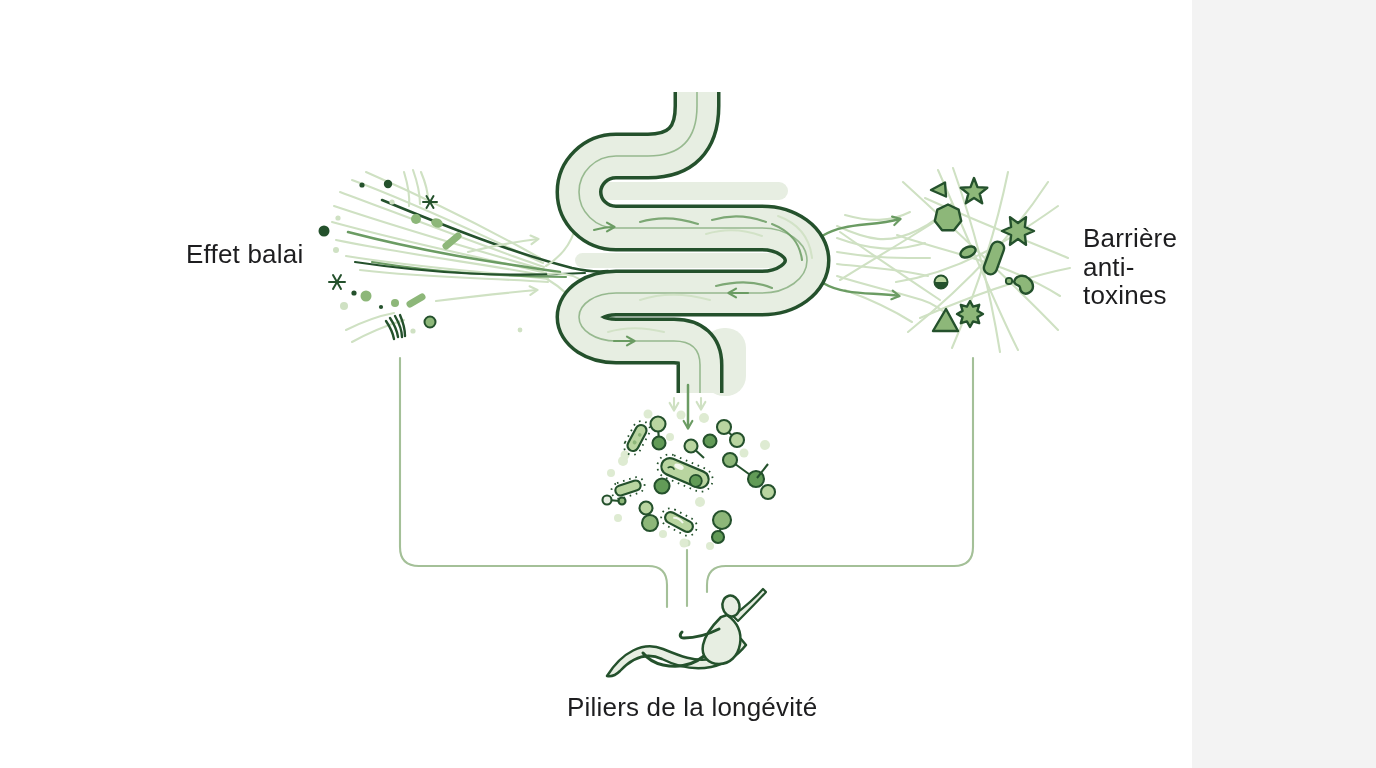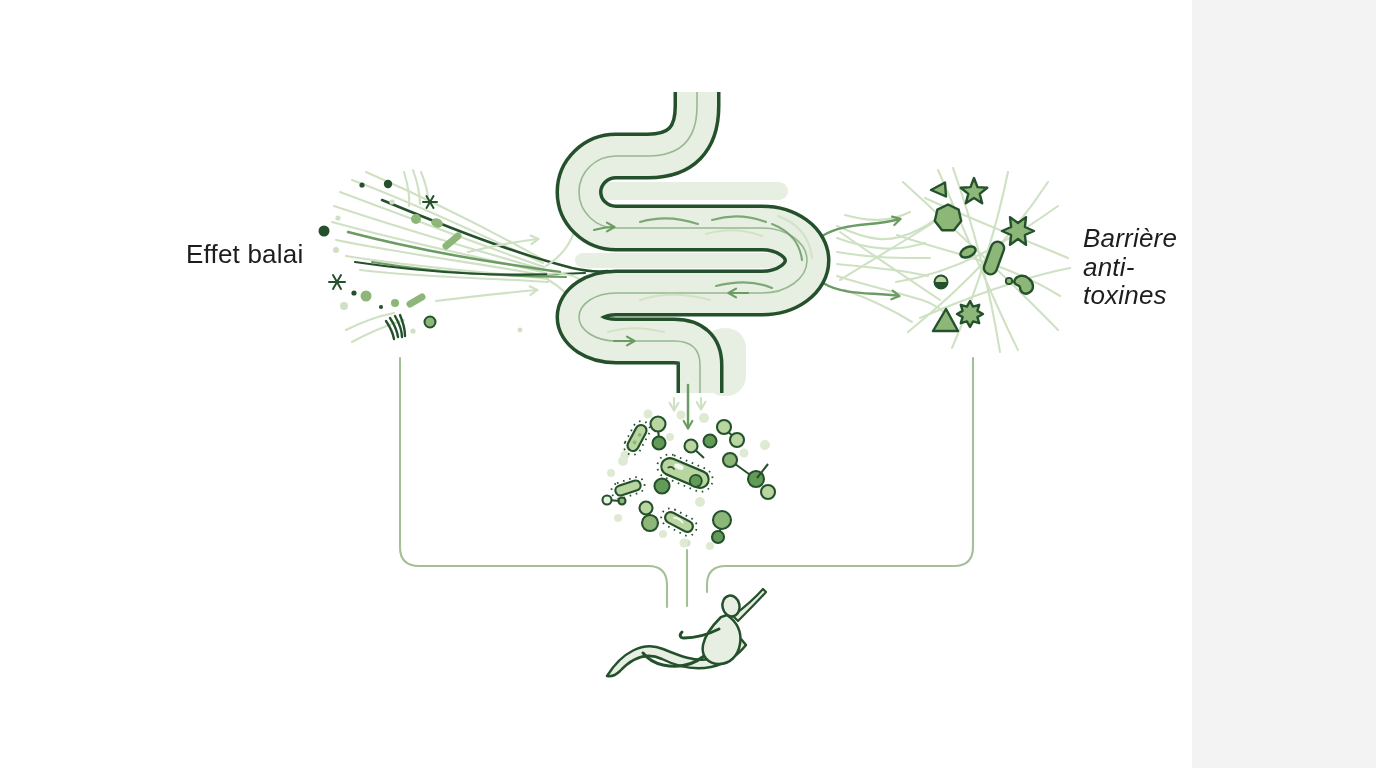--- a/index.html
+++ b/index.html
@@ -8,21 +8,21 @@
     background:var(--bg,#ffffff);
     font-family:"Liberation Sans", sans-serif;
   }
   .canvas svg{position:absolute;left:0;top:0;}
   .label{
     position:absolute;color:var(--ink,#1d1d1f);
     font-size:26px;line-height:28.5px;letter-spacing:.2px;
     white-space:pre-line;
   }
   #lab-sweep{left:186px;top:240px;}
-  #lab-barrier{left:1083px;top:224px;font-style:italic;}
+  #lab-barrier{left:1083px;top:224px;}
   #lab-fuel{left:784px;top:449px;}
   #lab-longevity{left:567px;top:693px;}
 
   .ln{fill:none;stroke-linecap:round;stroke-linejoin:round;}
   .pale{stroke:var(--green-pale);}
   .mid{stroke:var(--green-mid);}
   .dark{stroke:var(--green-dark);}
   .soft{stroke:var(--green-soft);}
   .w2{stroke-width:2.1;}
   .w25{stroke-width:2.5;}
@@ -275,13 +275,14 @@
     <path d="M727 615 C737 622 742 632 740 644 C738 656 730 664 719 664 C708 664 701 656 703 645 C705 634 714 624 721 617 Z" fill="var(--green-wash)" stroke="var(--green-dark)" stroke-width="2.5"></path>
     <path d="M733 616 C746 606 756 597 763 589 L766 592 C758 601 748 611 738 621 Z" fill="var(--green-wash)" stroke="var(--green-dark)" stroke-width="2.2" stroke-linejoin="round"></path>
     <path class="ln dark w3" d="M719 629 C707 635 695 638 684 638 C680 638 679 635 682 632"></path>
     <ellipse cx="731" cy="606" rx="8.5" ry="10.5" fill="var(--green-wash)" stroke="var(--green-dark)" stroke-width="2.5" transform="rotate(-12 731 606)"></ellipse>
   </g>
 </svg>
 
 <div class="label" id="lab-sweep">Effet balai</div>
 <div class="label" id="lab-barrier">Barrière
 anti-toxines</div>
+<div class="label" id="lab-longevity">Piliers de la longévité</div>
 </div>
 
 </body></html>

